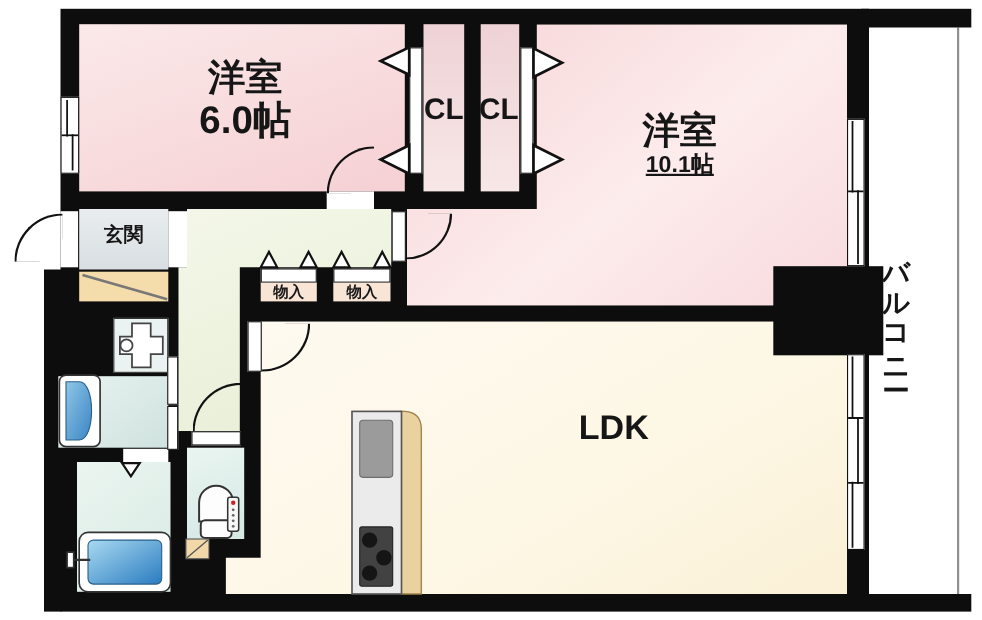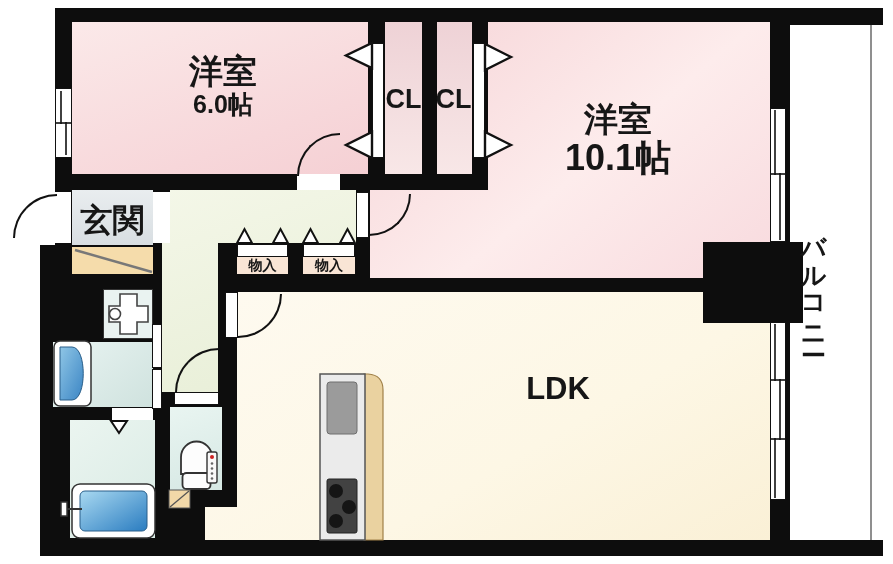--- a/index.html
+++ b/index.html
@@ -169,32 +169,32 @@
       <rect x="327" y="382" width="30" height="52" rx="3" fill="#9b9b9b" stroke="#6e6e6e" stroke-width="1"></rect>
       <rect x="327" y="479" width="30" height="54" rx="2" fill="#424242" stroke="#222" stroke-width="1"></rect>
       <circle cx="336" cy="491" r="7" fill="#151515"></circle>
       <circle cx="349" cy="507" r="7" fill="#151515"></circle>
       <circle cx="336" cy="521" r="7" fill="#151515"></circle>
     </g>
   </svg>
 
   <div class="lbl" style="left:123px;top:52px;width:200px;font-size:34px;">
     <div>洋室</div>
-    <div style="font-size:25px;">6.0帖</div>
+    <div style="font-size:35px;">6.0帖</div>
   </div>
 
   <div class="lbl" style="left:384px;top:84px;width:39px;font-size:27px;">CL</div>
   <div class="lbl" style="left:434px;top:84px;width:39px;font-size:27px;">CL</div>
 
   <div class="lbl" style="left:518px;top:100px;width:200px;font-size:34px;">
     <div>洋室</div>
-    <div style="font-size:36px;">10.1帖</div>
+    <div style="font-size:21px;text-decoration:underline;">10.1帖</div>
   </div>
 
-  <div class="lbl" style="left:72px;top:203px;width:81px;font-size:32px;">玄関</div>
+  <div class="lbl" style="left:72px;top:203px;width:81px;font-size:18px;">玄関</div>
 
   <div class="lbl" style="left:237px;top:257px;width:51px;font-size:14px;line-height:17px;">物入</div>
   <div class="lbl" style="left:303px;top:257px;width:52px;font-size:14px;line-height:17px;">物入</div>
 
   <div class="lbl" style="left:458px;top:372px;width:200px;font-size:31px;">
     <div>LDK</div>
   </div>
 
   <div class="lbl" style="left:800px;top:196px;height:170px;font-size:25px;writing-mode:vertical-rl;letter-spacing:2px;">バルコニー</div>
 

